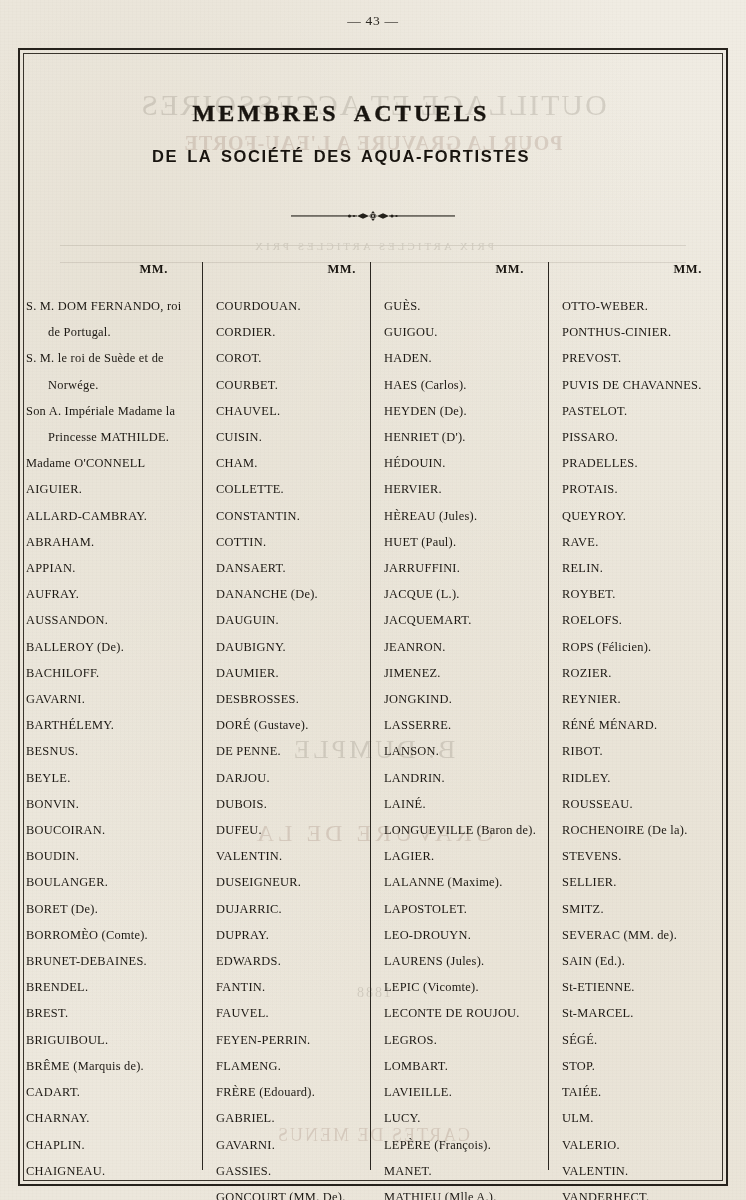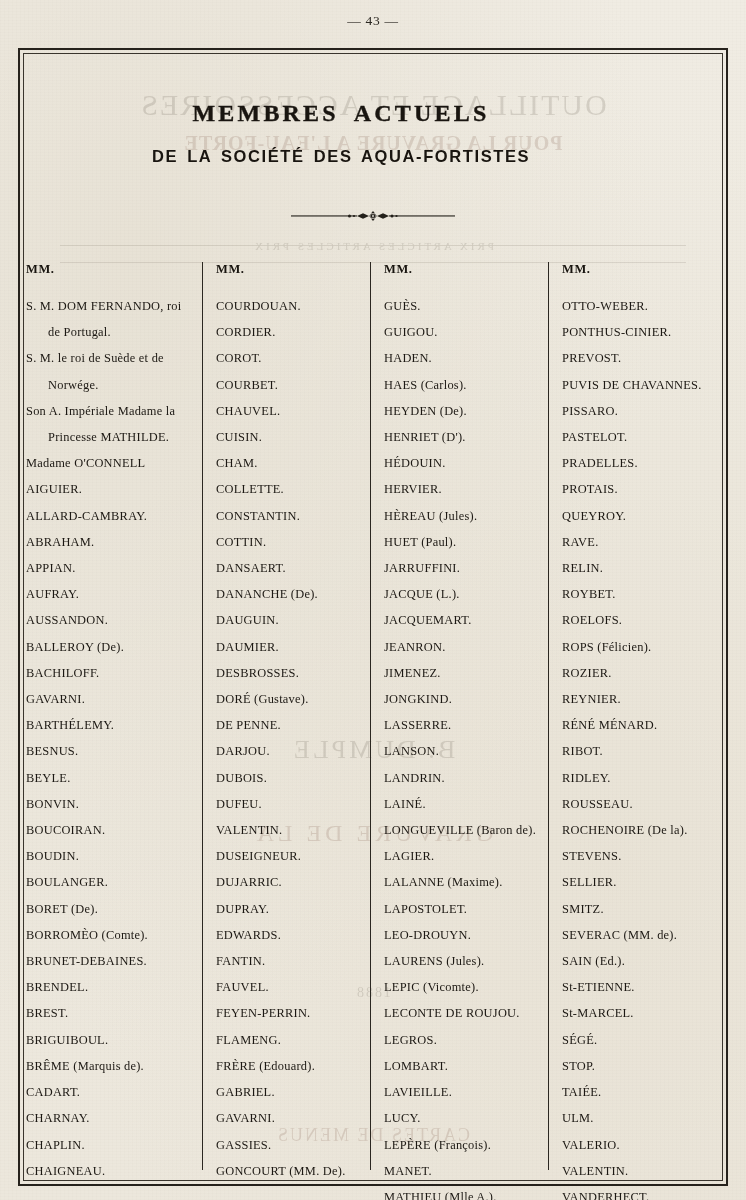--- a/index.html
+++ b/index.html
@@ -160,21 +160,21 @@
     left: 0;
     width: 1.4px;
     height: 908px;
     background: #2b2721;
   }
 
   .col-head {
     font-size: 12.5px;
     font-weight: bold;
     letter-spacing: .6px;
-    text-align: left;
+    text-align: right;
     margin-bottom: 16px;
     color: #191510;
   }
   .col.c1 .col-head { padding-right: 26px; }
   .col.c2 .col-head { padding-right: 14px; }
   .col.c3 .col-head { padding-right: 24px; }
   .col.c4 .col-head { padding-right: 18px; }
 
   ul.names {
     list-style: none;
@@ -290,20 +290,21 @@
           <li>COURBET.</li>
           <li>CHAUVEL.</li>
           <li>CUISIN.</li>
           <li>CHAM.</li>
           <li>COLLETTE.</li>
           <li>CONSTANTIN.</li>
           <li>COTTIN.</li>
           <li>DANSAERT.</li>
           <li>DANANCHE (De).</li>
           <li>DAUGUIN.</li>
+          <li>DAUBIGNY.</li>
           <li>DAUMIER.</li>
           <li>DESBROSSES.</li>
           <li>DORÉ (Gustave).</li>
           <li>DE PENNE.</li>
           <li>DARJOU.</li>
           <li>DUBOIS.</li>
           <li>DUFEU.</li>
           <li>VALENTIN.</li>
           <li>DUSEIGNEUR.</li>
           <li>DUJARRIC.</li>
@@ -364,22 +365,22 @@
     </div>
 
     <div class="col c4">
       <div class="col-rule"></div>
       <div class="col-head">MM.</div>
       <ul class="names">
           <li>OTTO-WEBER.</li>
           <li>PONTHUS-CINIER.</li>
           <li>PREVOST.</li>
           <li>PUVIS DE CHAVANNES.</li>
+          <li>PASTELOT.</li>
           <li>PISSARO.</li>
-          <li>PASTELOT.</li>
           <li>PRADELLES.</li>
           <li>PROTAIS.</li>
           <li>QUEYROY.</li>
           <li>RAVE.</li>
           <li>RELIN.</li>
           <li>ROYBET.</li>
           <li>ROELOFS.</li>
           <li>ROPS (Félicien).</li>
           <li>ROZIER.</li>
           <li>REYNIER.</li>

